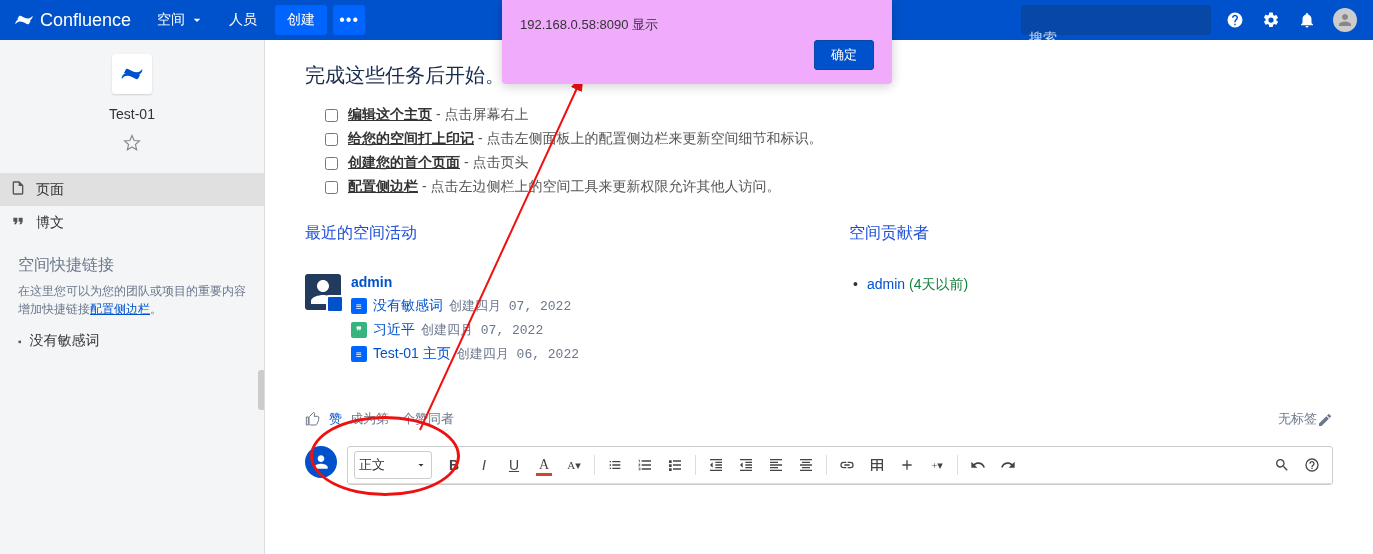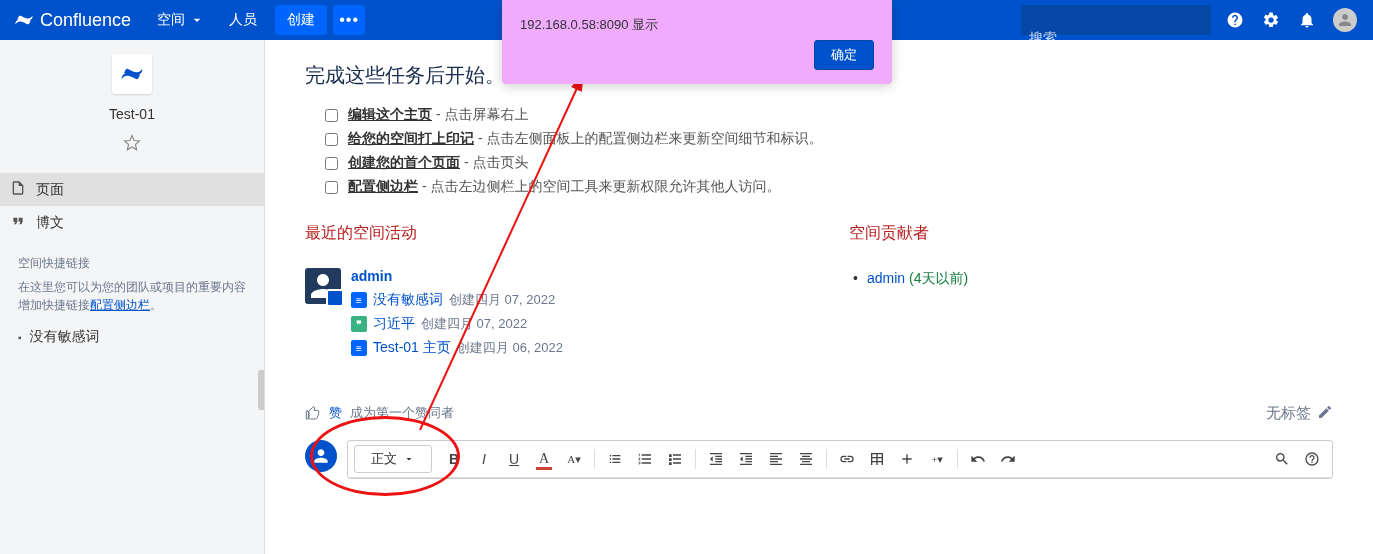--- a/index.html
+++ b/index.html
@@ -28,65 +28,65 @@
 .space-head { display: flex; align-items: center; padding: 14px 16px; gap: 12px; flex-direction: column; }
 .space-logo { width: 40px; height: 40px; background: #fff; border-radius: 3px; display: flex; align-items: center; justify-content: center; box-shadow: 0 1px 2px rgba(0,0,0,0.15); }
 .space-logo svg { width: 24px; height: 24px; fill: #0052cc; }
 .space-name { flex: 1; font-size: 14px; color: #333; }
 .star-icon { color: #888; cursor: pointer; }
 
 .side-sec { padding: 4px 0; }
 .side-item { display: flex; align-items: center; gap: 10px; padding: 7px 10px; cursor: pointer; color: #333; font-size: 14px; }
 .side-item.active { background: #e0e0e0; font-weight: 500; }
 .side-item .sicon { width: 16px; color: #555; font-size: 14px; }
-.side-title { font-size: 12px; color: #6b778c; padding: 12px 18px 4px; }
+.side-title { font-size: 16px; color: #6b778c; padding: 12px 18px 4px; }
 .side-desc { font-size: 12px; color: #6b778c; padding: 2px 18px 8px; line-height: 1.5; }
 .side-link { color: #0052cc; cursor: pointer; text-decoration: underline; }
 .tree-item { padding: 6px 18px; font-size: 14px; color: #333; cursor: pointer; }
 .tree-item::before { content: "▪"; color: #555; margin-right: 8px; font-size: 10px; }
 
 
 .content { flex: 1; padding: 22px 40px; overflow-y: auto; position: relative; }
 .content h2 { font-size: 20px; font-weight: 500; margin-bottom: 14px; color: #172b4d; }
 .tasks { margin-left: 20px; margin-bottom: 24px; }
 .task { display: flex; align-items: flex-start; gap: 10px; padding: 3px 0; font-size: 14px; }
 .task input[type=checkbox] { margin-top: 3px; }
 .task b { font-weight: 600; text-decoration: underline; }
 .task .sep { color: #555; }
 
 .two-col { display: flex; gap: 60px; margin-top: 20px; }
 .col { flex: 1; }
-.col h3 { font-size: 16px; font-weight: 500; margin-bottom: 24px; color: #b91c1c; }
+.col h3 { font-size: 16px; font-weight: 500; margin-bottom: 30px; color: #1d4ed8; }
 .activity-user { display: flex; gap: 10px; margin-bottom: 8px; }
 .act-avatar { width: 36px; height: 36px; background: #223a5e; border-radius: 3px; position: relative; }
 .act-avatar::after { content: ""; position: absolute; right: -3px; bottom: -3px; width: 14px; height: 14px; background: #0052cc; border: 2px solid #fff; border-radius: 3px; }
 .act-avatar svg { width: 36px; height: 36px; }
 .act-body { flex: 1; }
 .act-name { color: #0052cc; font-weight: 600; font-size: 14px; margin-bottom: 4px; cursor: pointer; }
 .act-line { display: flex; align-items: center; gap: 6px; font-size: 14px; padding: 3px 0; }
 .act-line .ficon { width: 16px; height: 16px; border-radius: 2px; display: inline-flex; align-items: center; justify-content: center; font-size: 10px; color: #fff; font-weight: bold; }
 .ficon.page { background: #0065ff; }
 .ficon.blog { background: #36b37e; }
 .act-line a { color: #0052cc; text-decoration: none; cursor: pointer; }
-.act-line .meta { color: #6b778c; font-size: 13px; }
+.act-line .meta { color: #6b778c; font-size: 13px; font-family: Liberation Mono, monospace; }
 .contrib-item { padding: 2px 0 2px 18px; font-size: 14px; position: relative; }
 .contrib-item::before { content: "•"; position: absolute; left: 4px; color: #333; }
 .contrib-item a { color: #0052cc; text-decoration: none; cursor: pointer; }
 .contrib-item .meta { color: #15803d; }
 
 .like-row { display: flex; align-items: center; gap: 8px; margin-top: 28px; padding-top: 8px; color: #6b778c; font-size: 13px; }
 .like-icon { width: 16px; height: 16px; color: #6b778c; cursor: pointer; }
-.label-row { float: right; color: #6b778c; font-size: 15px; margin-top: -18px; display: flex; align-items: flex-start; gap: 6px; }
+.label-row { float: right; color: #6b778c; font-size: 13px; margin-top: -18px; display: flex; align-items: flex-end; }
 
 
 .editor-wrap { display: flex; margin-top: 18px; gap: 10px; align-items: flex-start; }
 .editor-avatar { width: 32px; height: 32px; border-radius: 50%; background: #0052cc; color: #fff; display: flex; align-items: center; justify-content: center; font-weight: bold; font-size: 16px; flex-shrink: 0; }
 .editor-box { flex: 1; border: 1px solid #ccc; border-radius: 3px; background: #fff; }
 .toolbar { display: flex; align-items: center; border-bottom: 1px solid #ddd; padding: 4px 6px; gap: 2px; flex-wrap: nowrap; }
-.tb-sel { border: 1px solid #ccc; border-radius: 3px; padding: 4px 16px; font-size: 13px; width: 78px; display: flex; align-items: center; justify-content: space-between; cursor: pointer; margin-right: 6px; }
+.tb-sel { border: 1px solid #ccc; border-radius: 3px; padding: 4px 4px; font-size: 13px; width: 78px; display: flex; align-items: center; justify-content: space-between; cursor: pointer; margin-right: 6px; }
 .tb-btn { width: 28px; height: 28px; display: flex; align-items: center; justify-content: center; cursor: pointer; color: #444; border-radius: 3px; font-family: serif; }
 .tb-sep { width: 1px; height: 20px; background: #ddd; margin: 0 4px; }
 .tb-spacer { flex: 1; }
 .color-a { position: relative; }
 .color-a::after { content: ""; position: absolute; bottom: 3px; left: 6px; right: 6px; height: 3px; background: #d04437; }
 .editor-content { min-height: 80px; padding: 14px 16px; font-size: 14px; color: #333; outline: none; }
 
 
 .dialog { position: absolute; top: 0; left: 502px; width: 390px; background: #f0abfc; box-shadow: 0 2px 12px rgba(0,0,0,0.2); border-radius: 0 0 4px 4px; padding: 16px 18px 14px; z-index: 20; }
 .dialog-title { font-size: 13px; color: #333; margin-bottom: 6px; }

